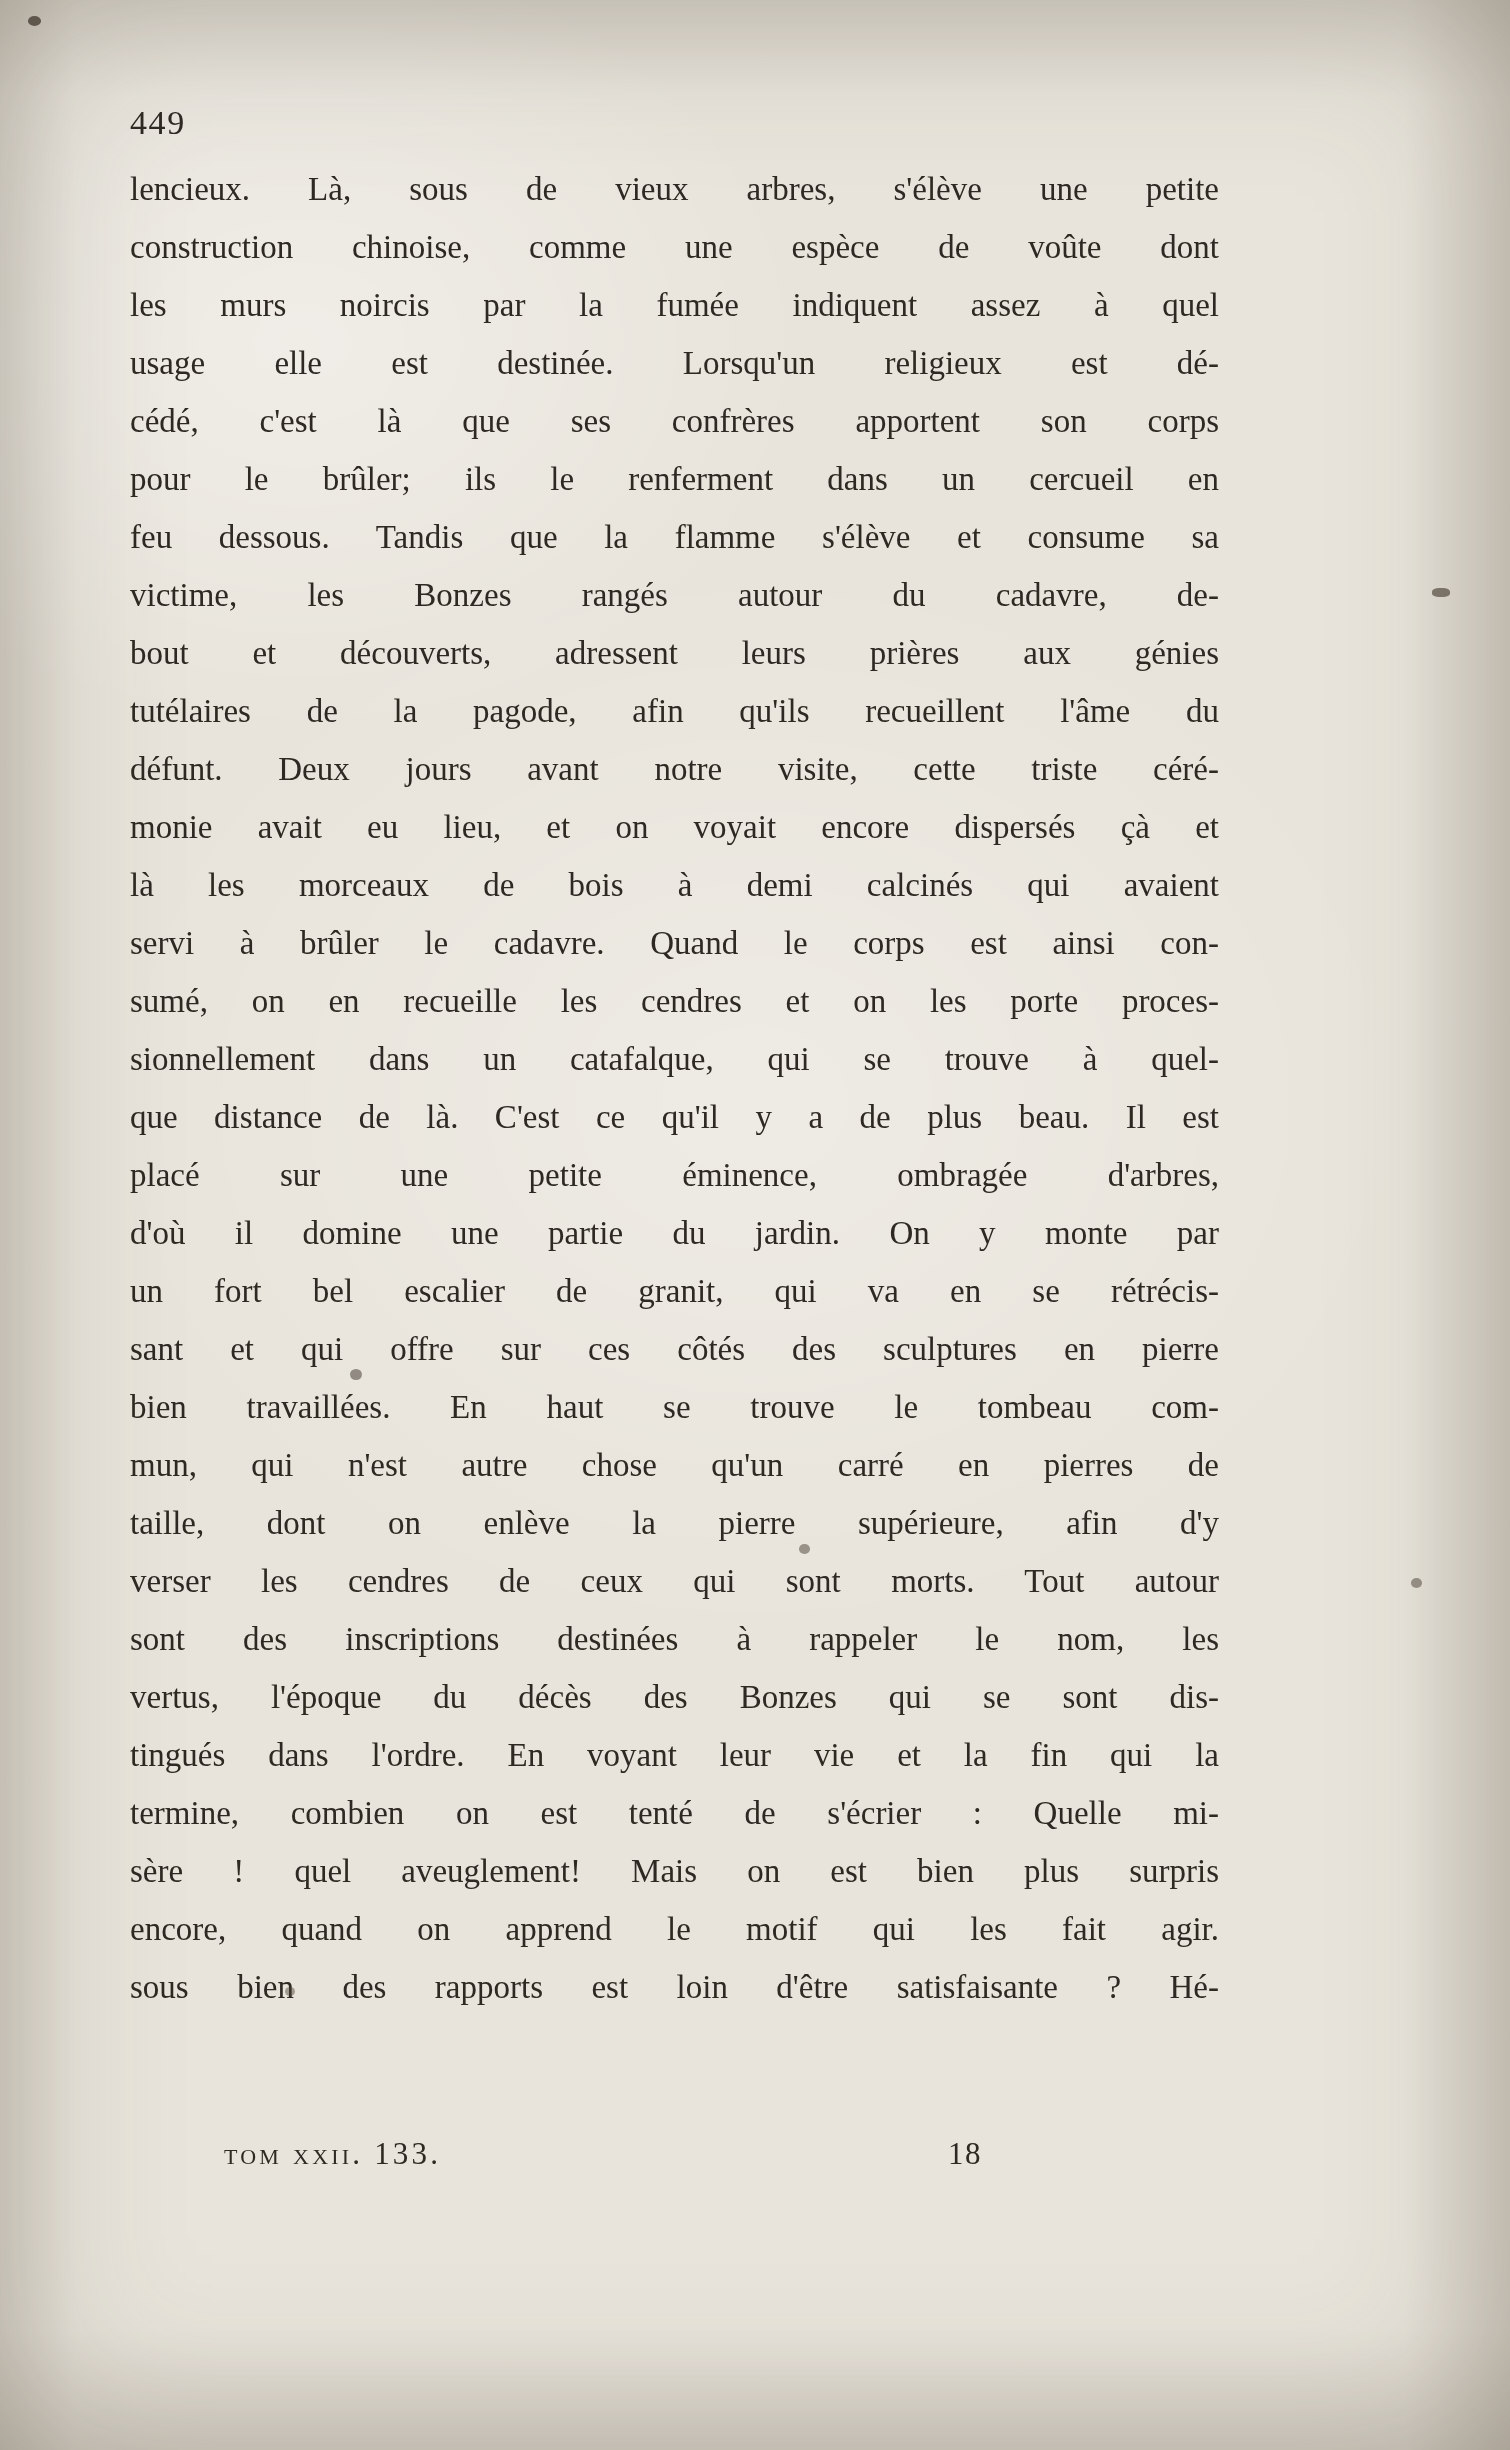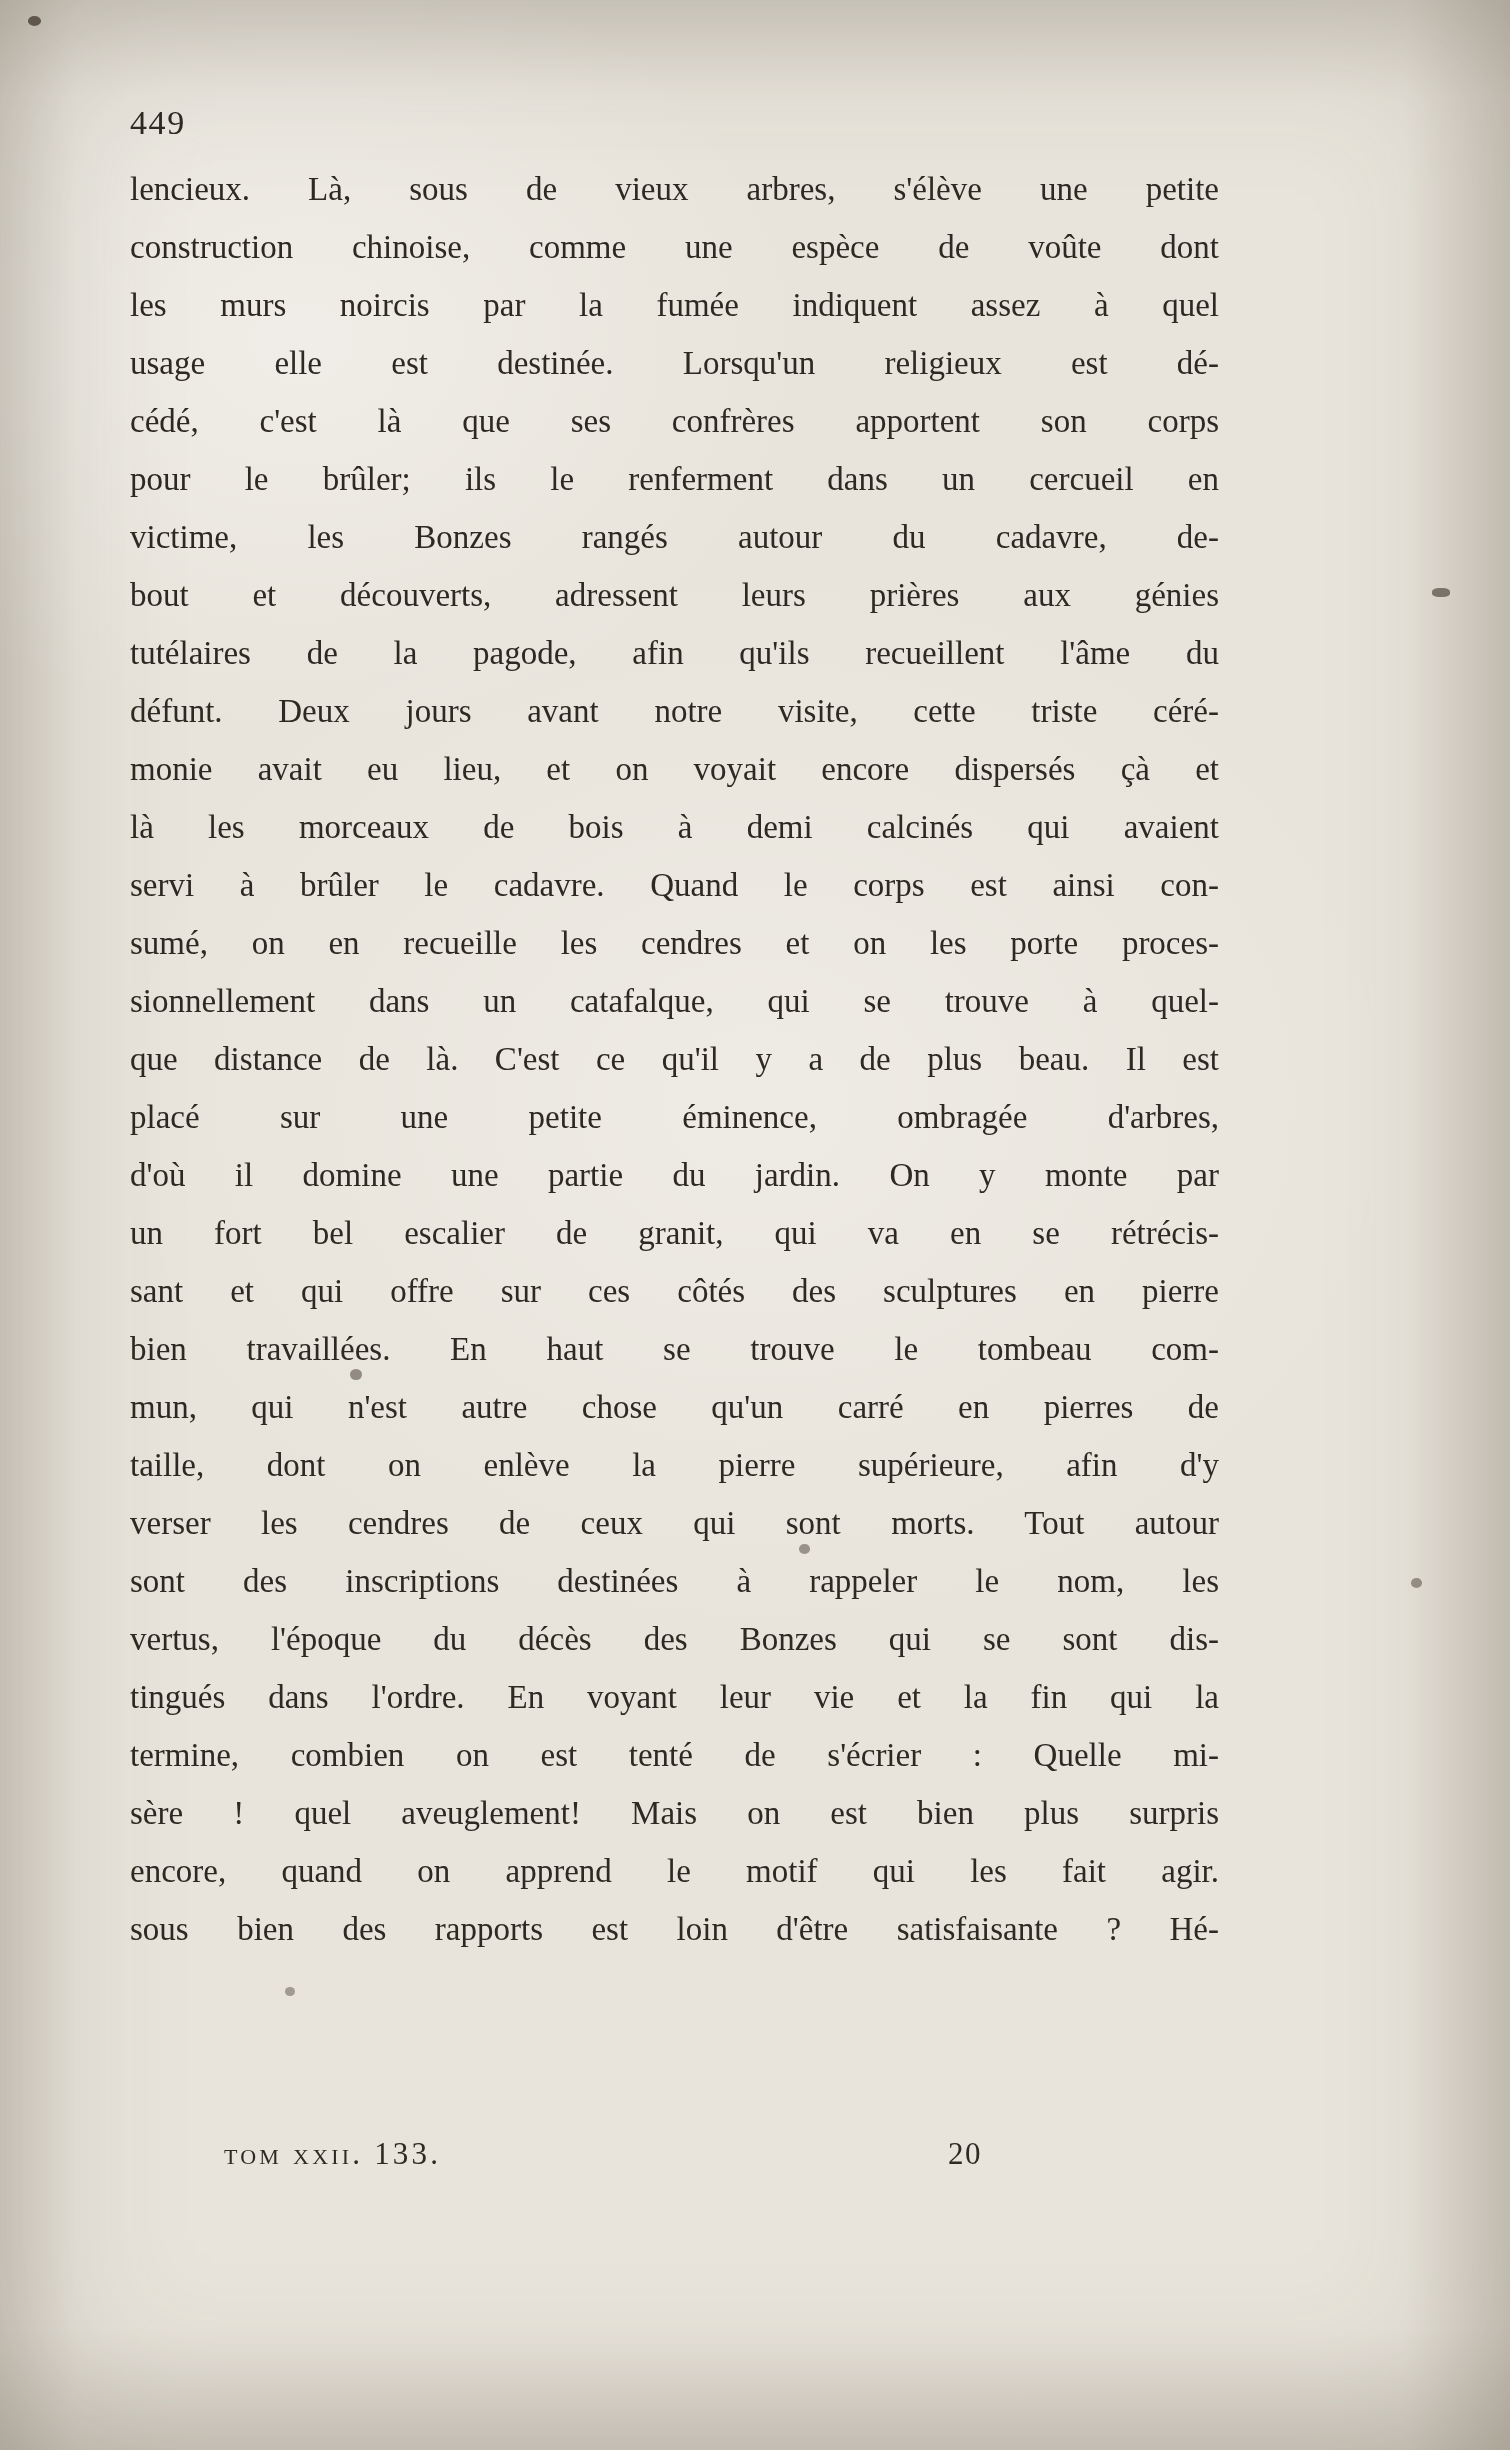--- a/index.html
+++ b/index.html
@@ -88,20 +88,21 @@
 
 <div class="page-number">449</div>
 
 <div class="text-block">
     <div class="text-line">lencieux. Là, sous de vieux arbres, s'élève une petite</div>
     <div class="text-line">construction chinoise, comme une espèce de voûte dont</div>
     <div class="text-line">les murs noircis par la fumée indiquent assez à quel</div>
     <div class="text-line">usage elle est destinée. Lorsqu'un religieux est dé-</div>
     <div class="text-line">cédé, c'est là que ses confrères apportent son corps</div>
     <div class="text-line">pour le brûler; ils le renferment dans un cercueil en</div>
+    <div class="text-line">feu dessous. Tandis que la flamme s'élève et consume sa</div>
     <div class="text-line">victime, les Bonzes rangés autour du cadavre, de-</div>
     <div class="text-line">bout et découverts, adressent leurs prières aux génies</div>
     <div class="text-line">tutélaires de la pagode, afin qu'ils recueillent l'âme du</div>
     <div class="text-line">défunt. Deux jours avant notre visite, cette triste céré-</div>
     <div class="text-line">monie avait eu lieu, et on voyait encore dispersés çà et</div>
     <div class="text-line">là les morceaux de bois à demi calcinés qui avaient</div>
     <div class="text-line">servi à brûler le cadavre. Quand le corps est ainsi con-</div>
     <div class="text-line">sumé, on en recueille les cendres et on les porte proces-</div>
     <div class="text-line">sionnellement dans un catafalque, qui se trouve à quel-</div>
     <div class="text-line">que distance de là. C'est ce qu'il y a de plus beau. Il est</div>
@@ -117,21 +118,21 @@
     <div class="text-line">vertus, l'époque du décès des Bonzes qui se sont dis-</div>
     <div class="text-line">tingués dans l'ordre. En voyant leur vie et la fin qui la</div>
     <div class="text-line">termine, combien on est tenté de s'écrier : Quelle mi-</div>
     <div class="text-line">sère ! quel aveuglement! Mais on est bien plus surpris</div>
     <div class="text-line">encore, quand on apprend le motif qui les fait agir.</div>
     <div class="text-line">sous bien des rapports est loin d'être satisfaisante ? Hé-</div>
   </div>
 
 <div class="footer">
   <span class="footer-volume">tom xxii. 133.</span>
-  <span class="footer-signature">20</span>
+  <span class="footer-signature">18</span>
 </div>
 
 <span class="speck speck-1"></span>
 <span class="speck speck-2"></span>
 <span class="speck speck-3"></span>
 <span class="speck speck-4"></span>
 <span class="speck speck-5"></span>
 <span class="speck speck-6"></span>
 
 <div class="vignette"></div>

